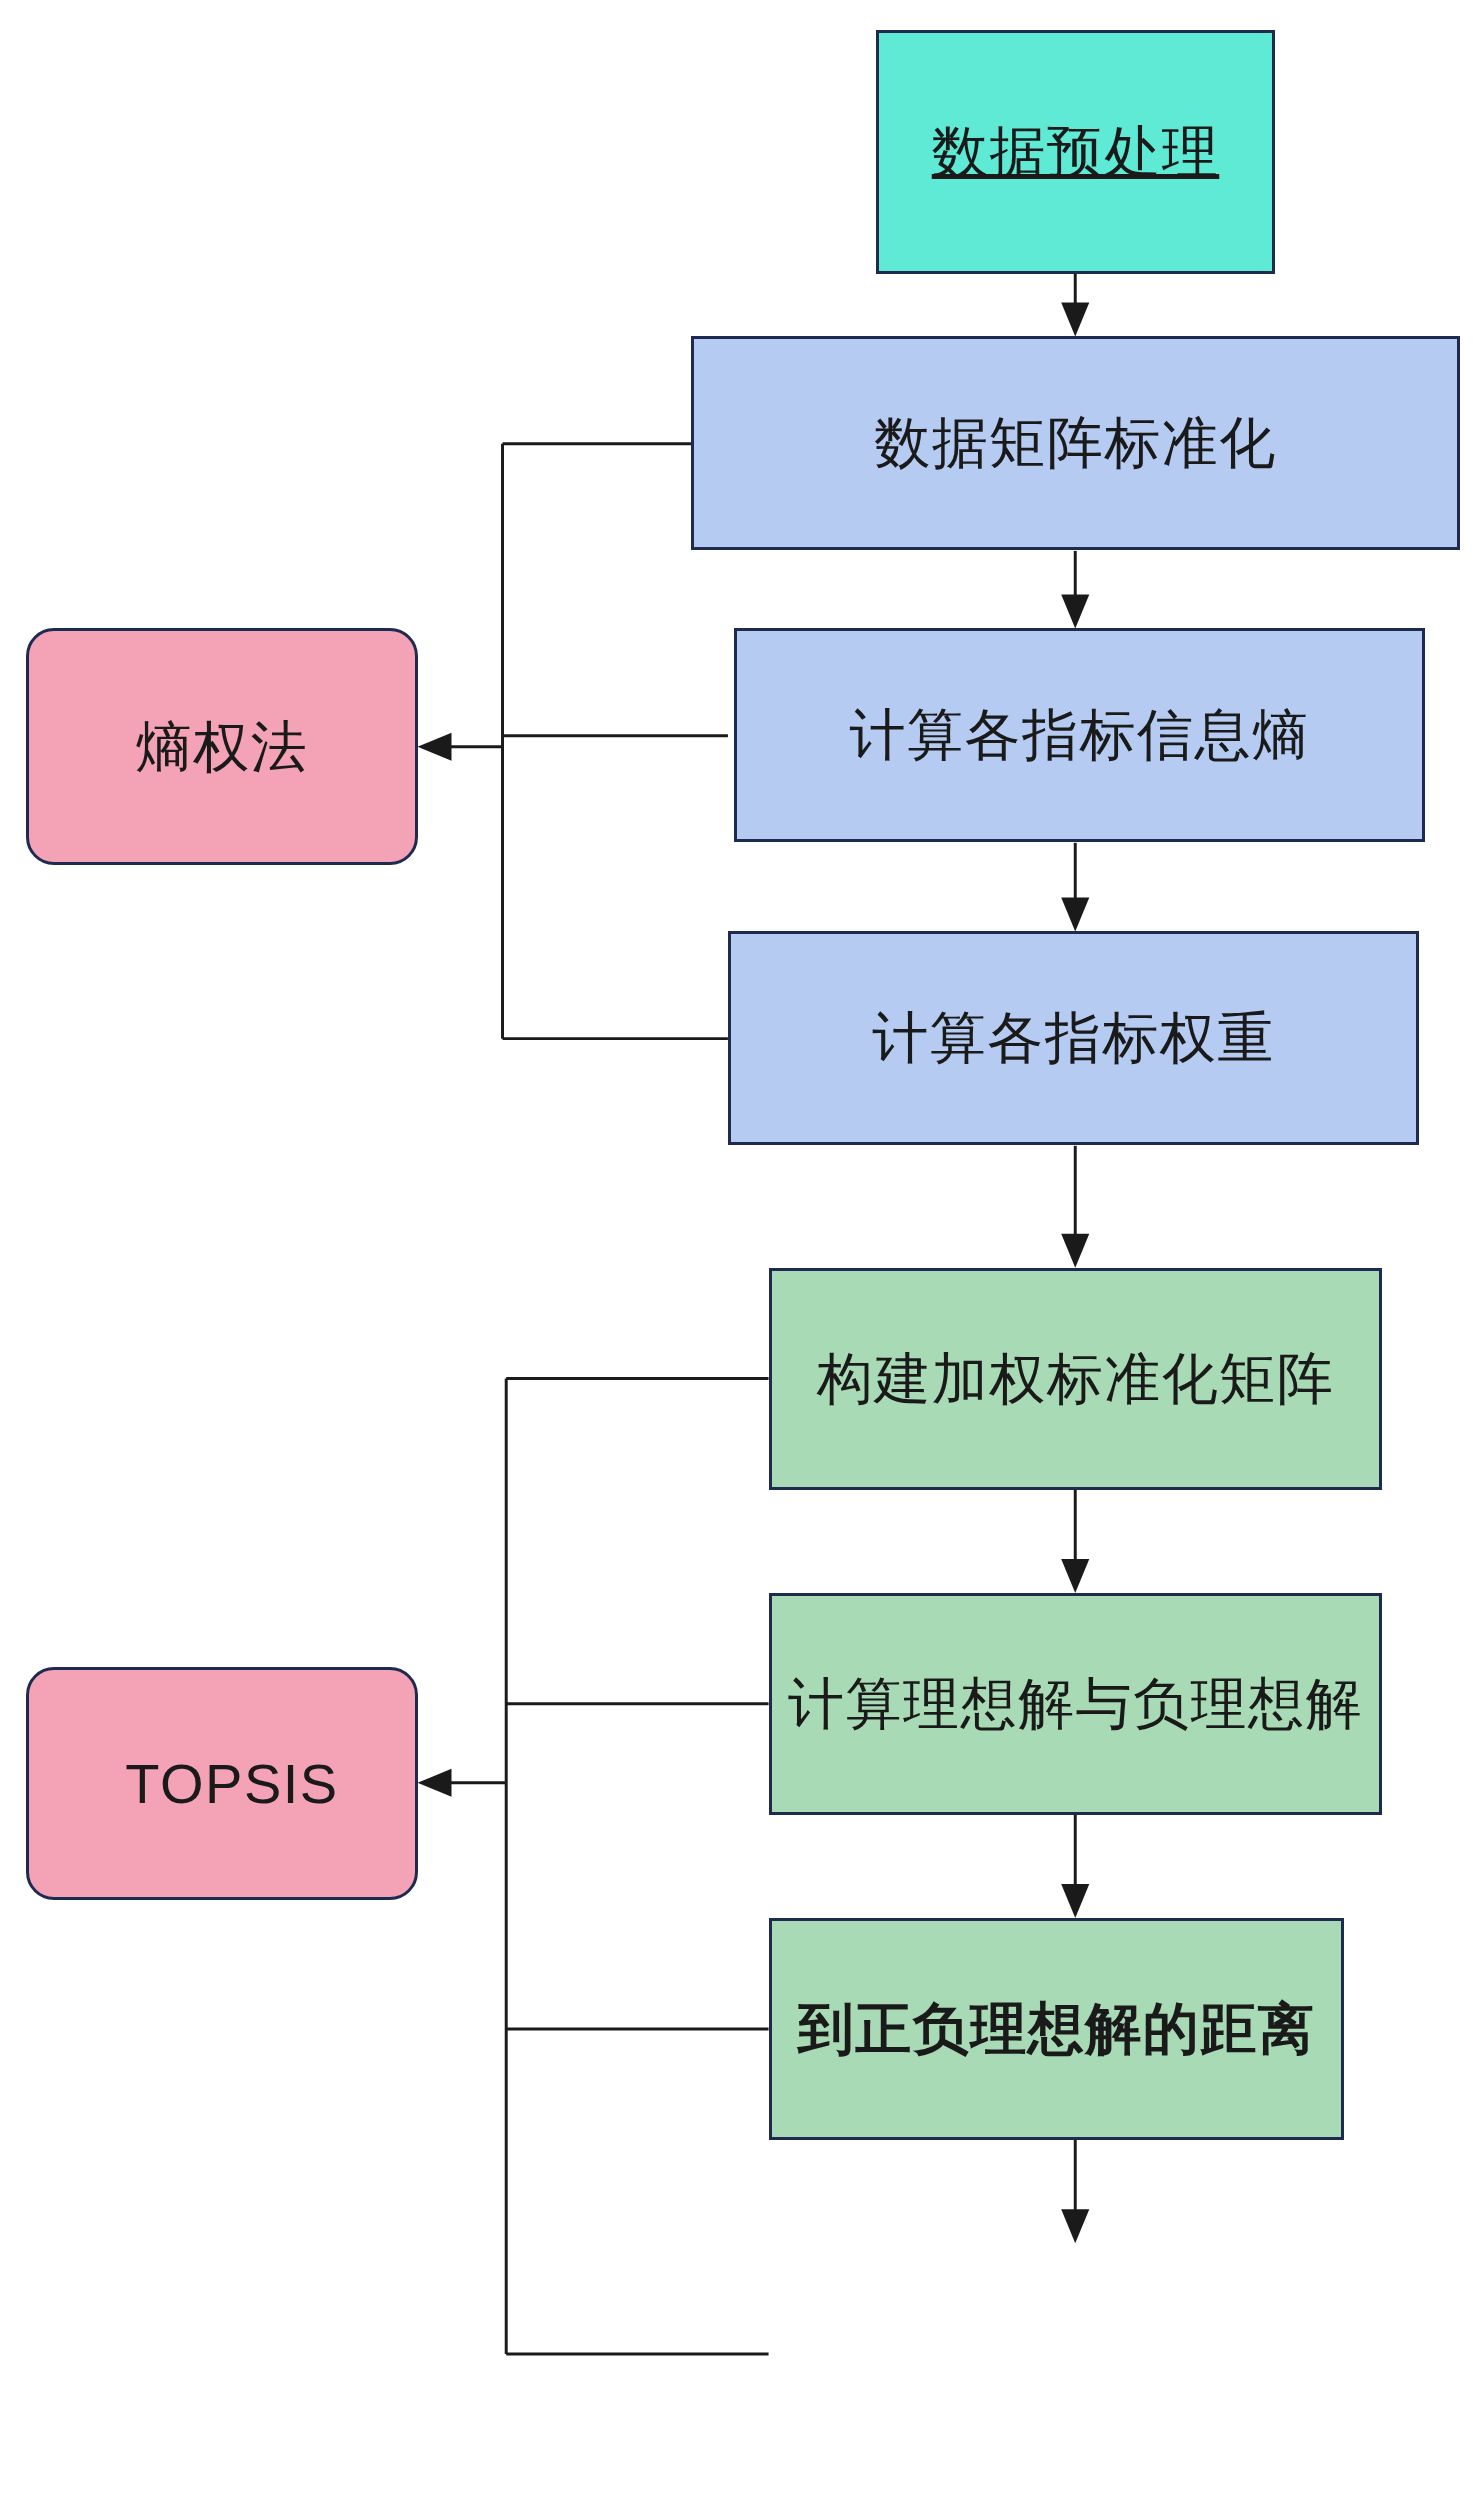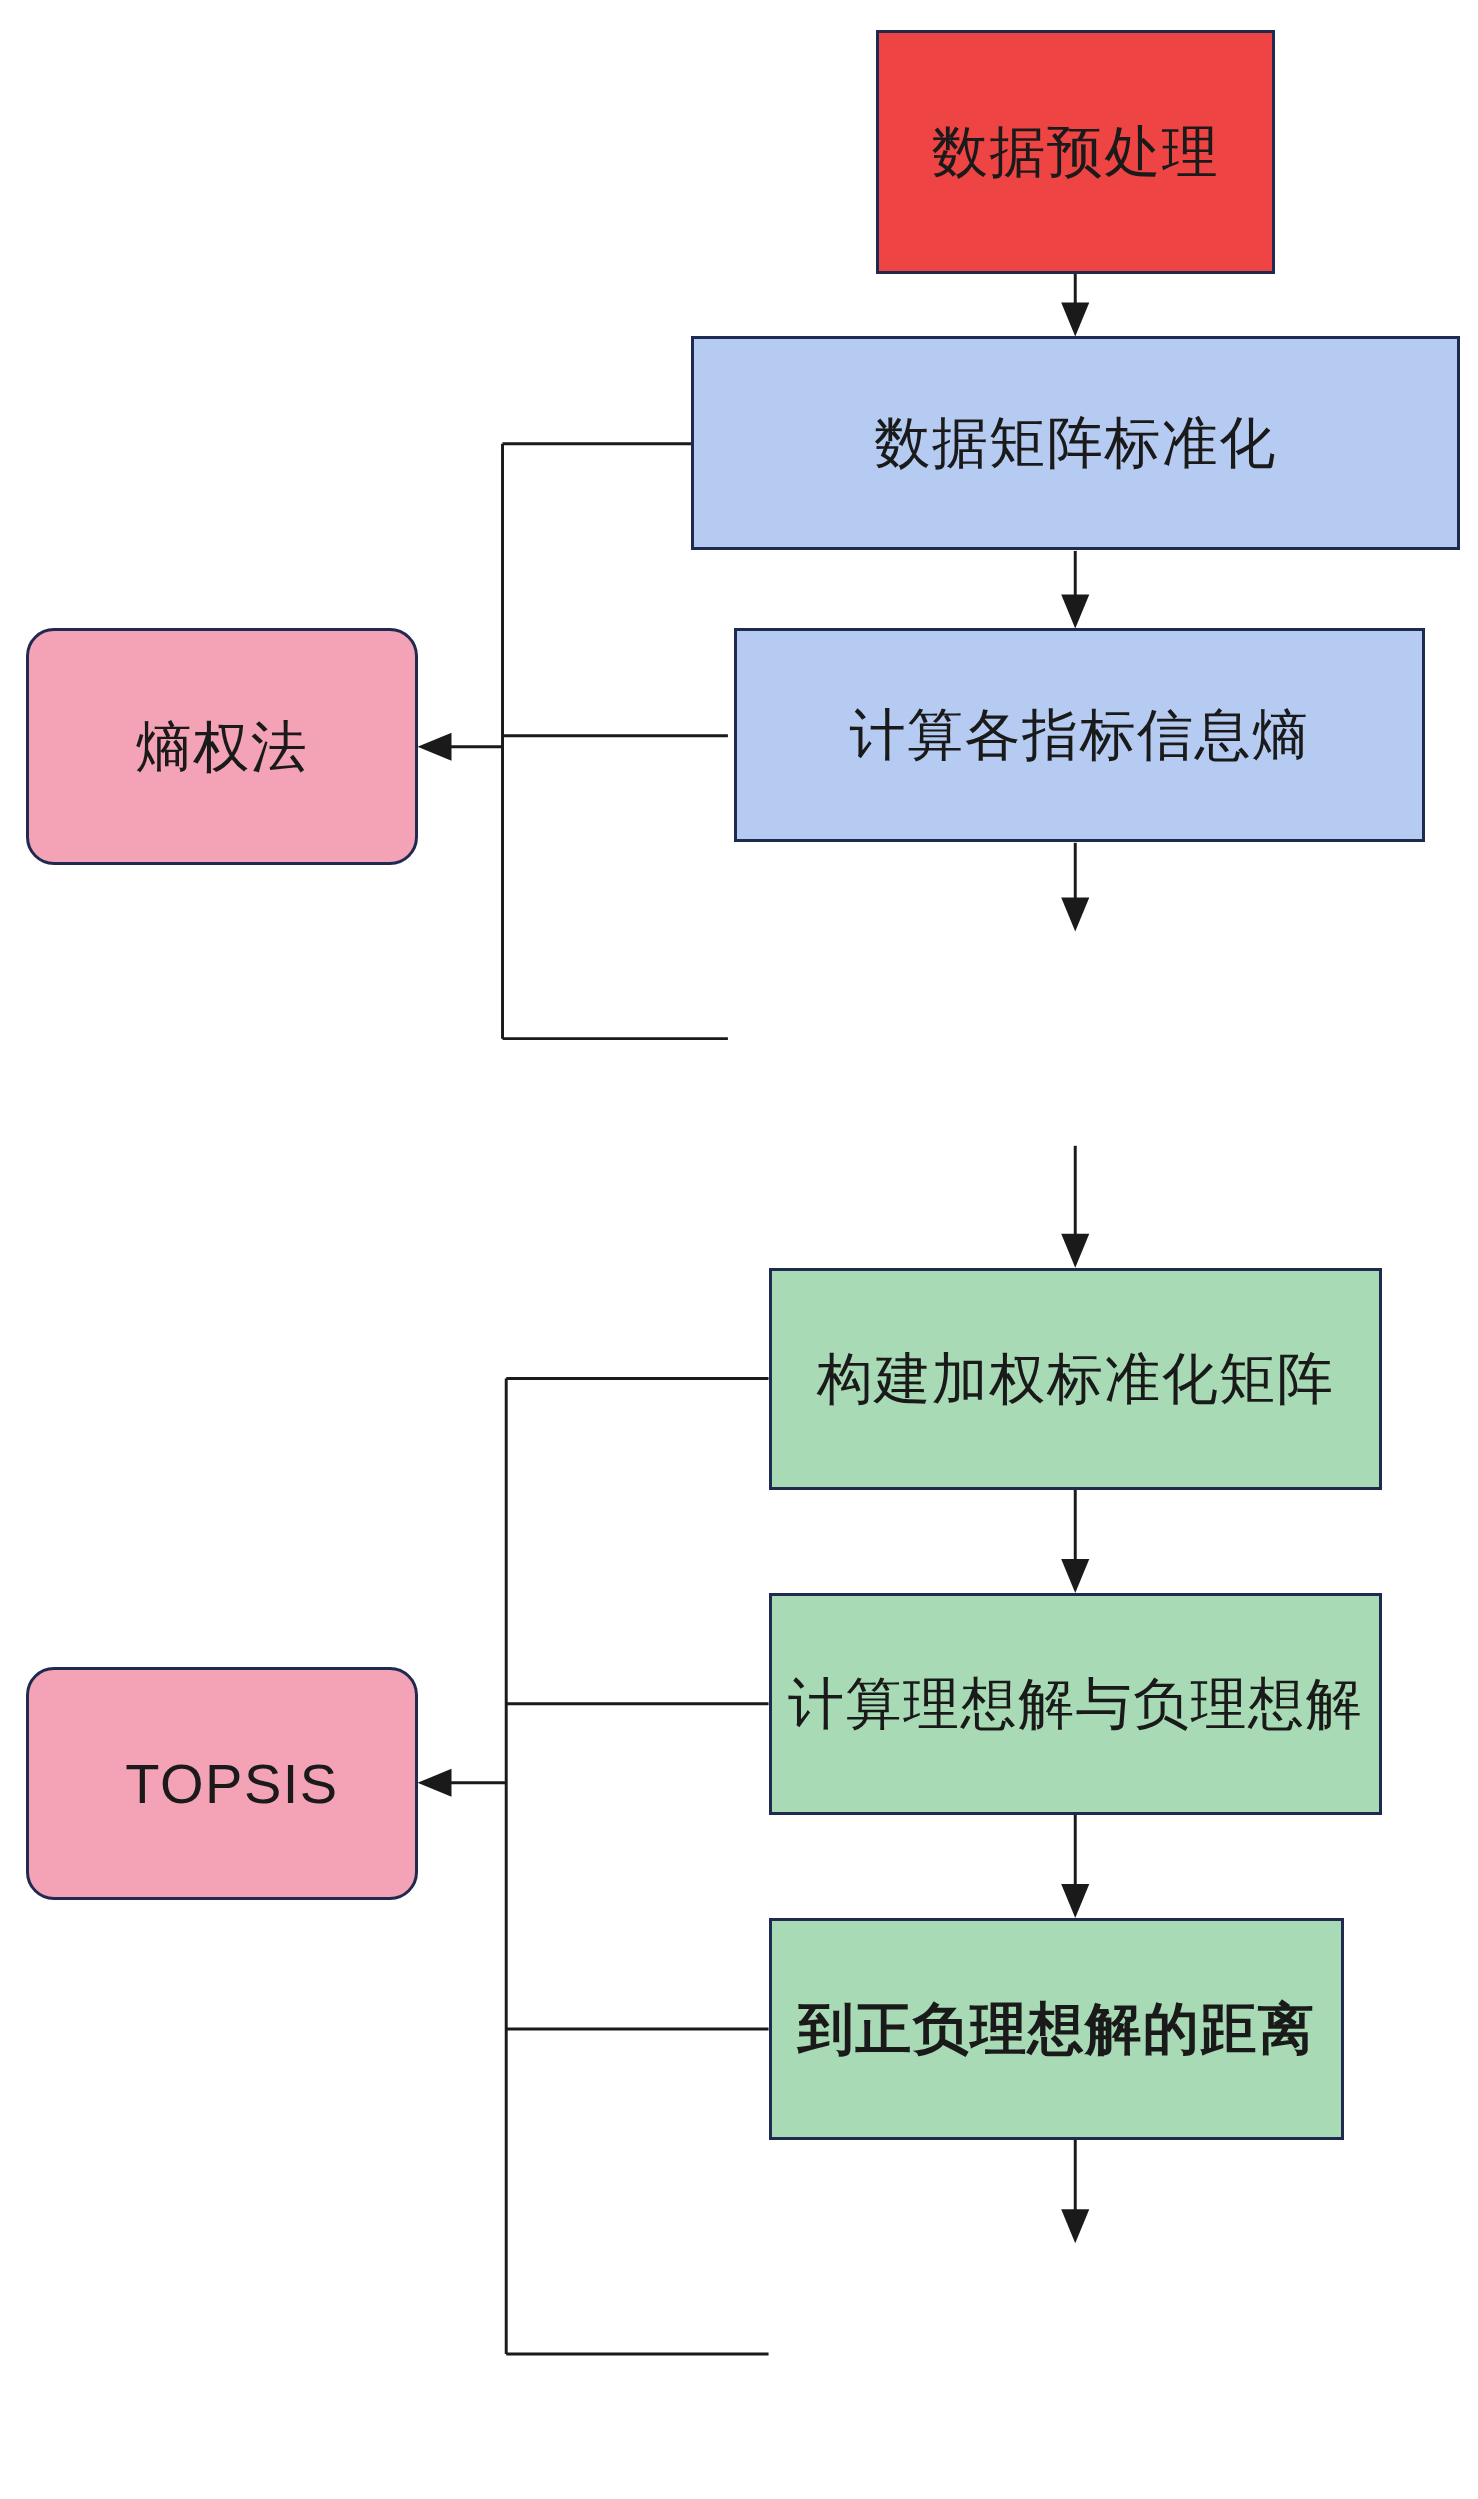--- a/index.html
+++ b/index.html
@@ -72,26 +72,27 @@
       <polygon points="1455,1260 1436,1214 1474,1214"></polygon>
       <polygon points="1455,1715 1436,1669 1474,1669"></polygon>
       <polygon points="1455,2155 1436,2109 1474,2109"></polygon>
       <polygon points="1455,2595 1436,2549 1474,2549"></polygon>
       <polygon points="1455,3035 1436,2989 1474,2989"></polygon>
       <polygon points="565,1010 611,991 611,1029"></polygon>
       <polygon points="565,2412 611,2393 611,2431"></polygon>
     </g>
   </svg>
 
-  <div class="node" id="n-preprocess" style="background-color: #ef4444;">数据预处理</div>
+  <div class="node" id="n-preprocess" style="background-color: #5eead4; text-decoration: underline;">数据预处理</div>
 
   <div class="node" id="n-normalize" style="background-color: rgb(181, 203, 242);">数据矩阵标准化</div>
 
   <div class="node" id="n-entropy" style="background-color: rgb(181, 203, 242);">计算各指标信息熵</div>
 
+  <div class="node" id="n-weights" style="background-color: rgb(181, 203, 242);">计算各指标权重</div>
 
   <div class="node rounded" id="n-ewm" style="background-color: rgb(244, 162, 182);">熵权法</div>
 
   <div class="node" id="n-weighted-matrix" style="background-color: rgb(168, 219, 181);">构建加权标准化矩阵</div>
 
   <div class="node" id="n-ideal" style="background-color: rgb(168, 219, 181);">计算理想解与负理想解</div>
 
   <div class="node" id="n-distance" style="background-color: rgb(168, 219, 181);">到正负理想解的距离</div>
 
 

